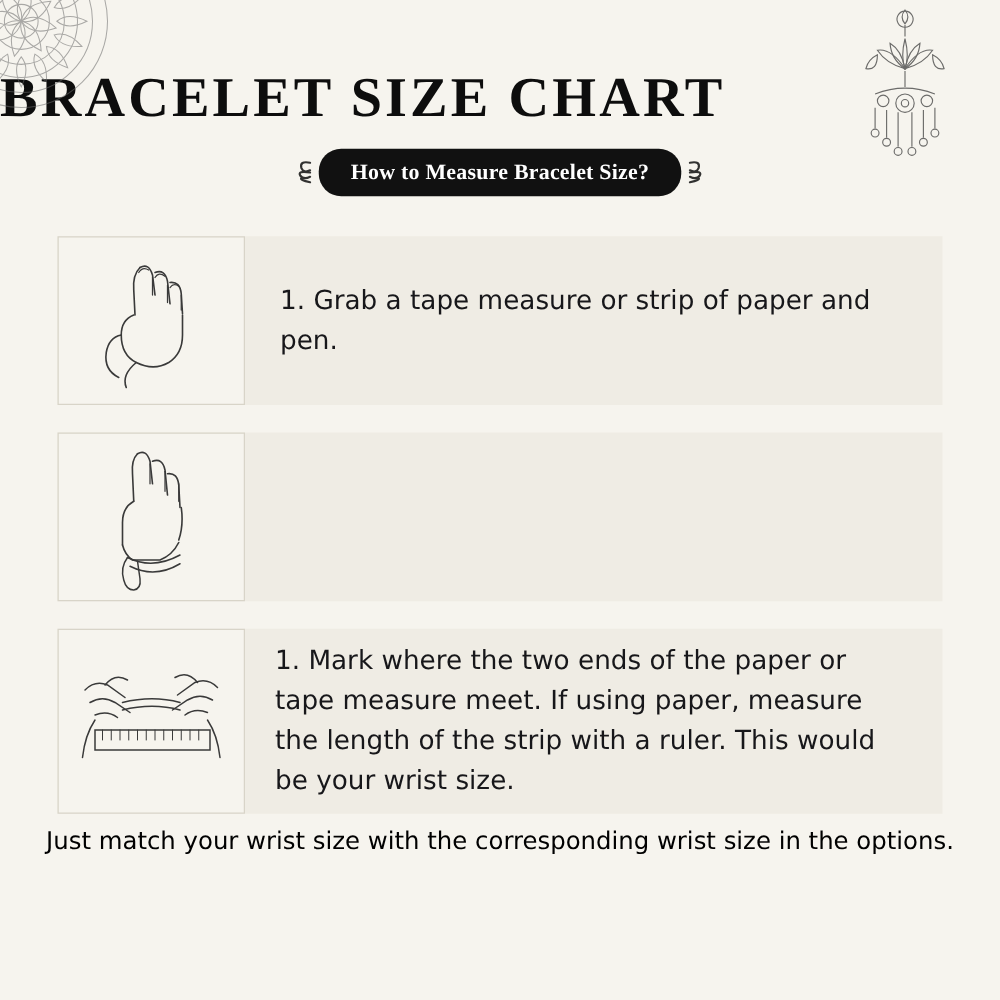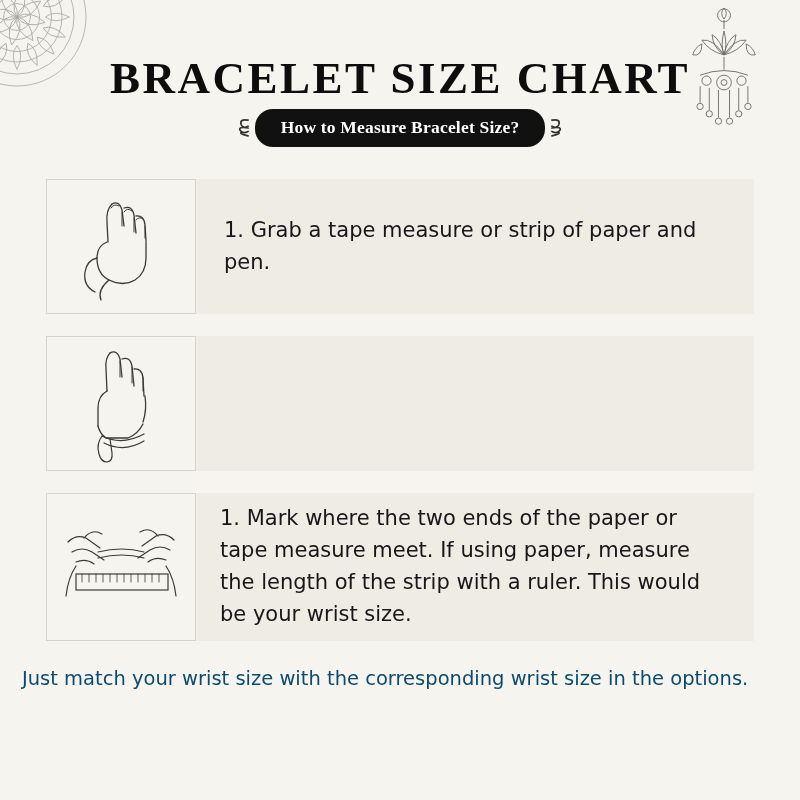--- a/index.html
+++ b/index.html
@@ -33,35 +33,34 @@
     top: 2px;
     right: 30px;
     width: 92px;
     height: 150px;
     opacity: 0.8;
     pointer-events: none;
   }
 
   
   .title {
-    text-align: center;
     font-family: "Liberation Serif", serif;
     font-size: 45px;
     letter-spacing: 2.5px;
     font-weight: 700;
     margin: 56px 0 0 0;
     line-height: 1;
     color: #0d0d0d;
   }
 
   .subtitle-row {
     display: flex;
     align-items: center;
     justify-content: center;
-    margin-top: 8px;
+    margin-top: 18px;
   }
 
   .flourish {
     width: 26px;
     height: 26px;
     opacity: 0.85;
   }
 
   .pill {
     background: #111111;
@@ -111,24 +110,24 @@
     padding: 10px 26px 10px 24px;
     font-size: 21px;
     line-height: 1.52;
     color: #17171a;
     font-family: "DejaVu Sans", sans-serif;
   }
 
   .step1 .step-text { padding-left: 28px; }
 
   .footer {
-    margin-top: 26px;
-    text-align: left;
+    margin-top: 10px;
+    text-align: center;
     font-size: 19.5px;
-    color: #0c4a6e;
+    color: #000000;
     font-family: "DejaVu Sans", sans-serif;
     padding: 0 22px;
   }
 </style>
 </head>
 <body>
 
 <svg class="mandala" viewBox="0 0 200 200" fill="none" stroke="#6b6b6b" stroke-width="1.1">
   <circle cx="100" cy="100" r="18"></circle>
   <circle cx="100" cy="100" r="30"></circle>

